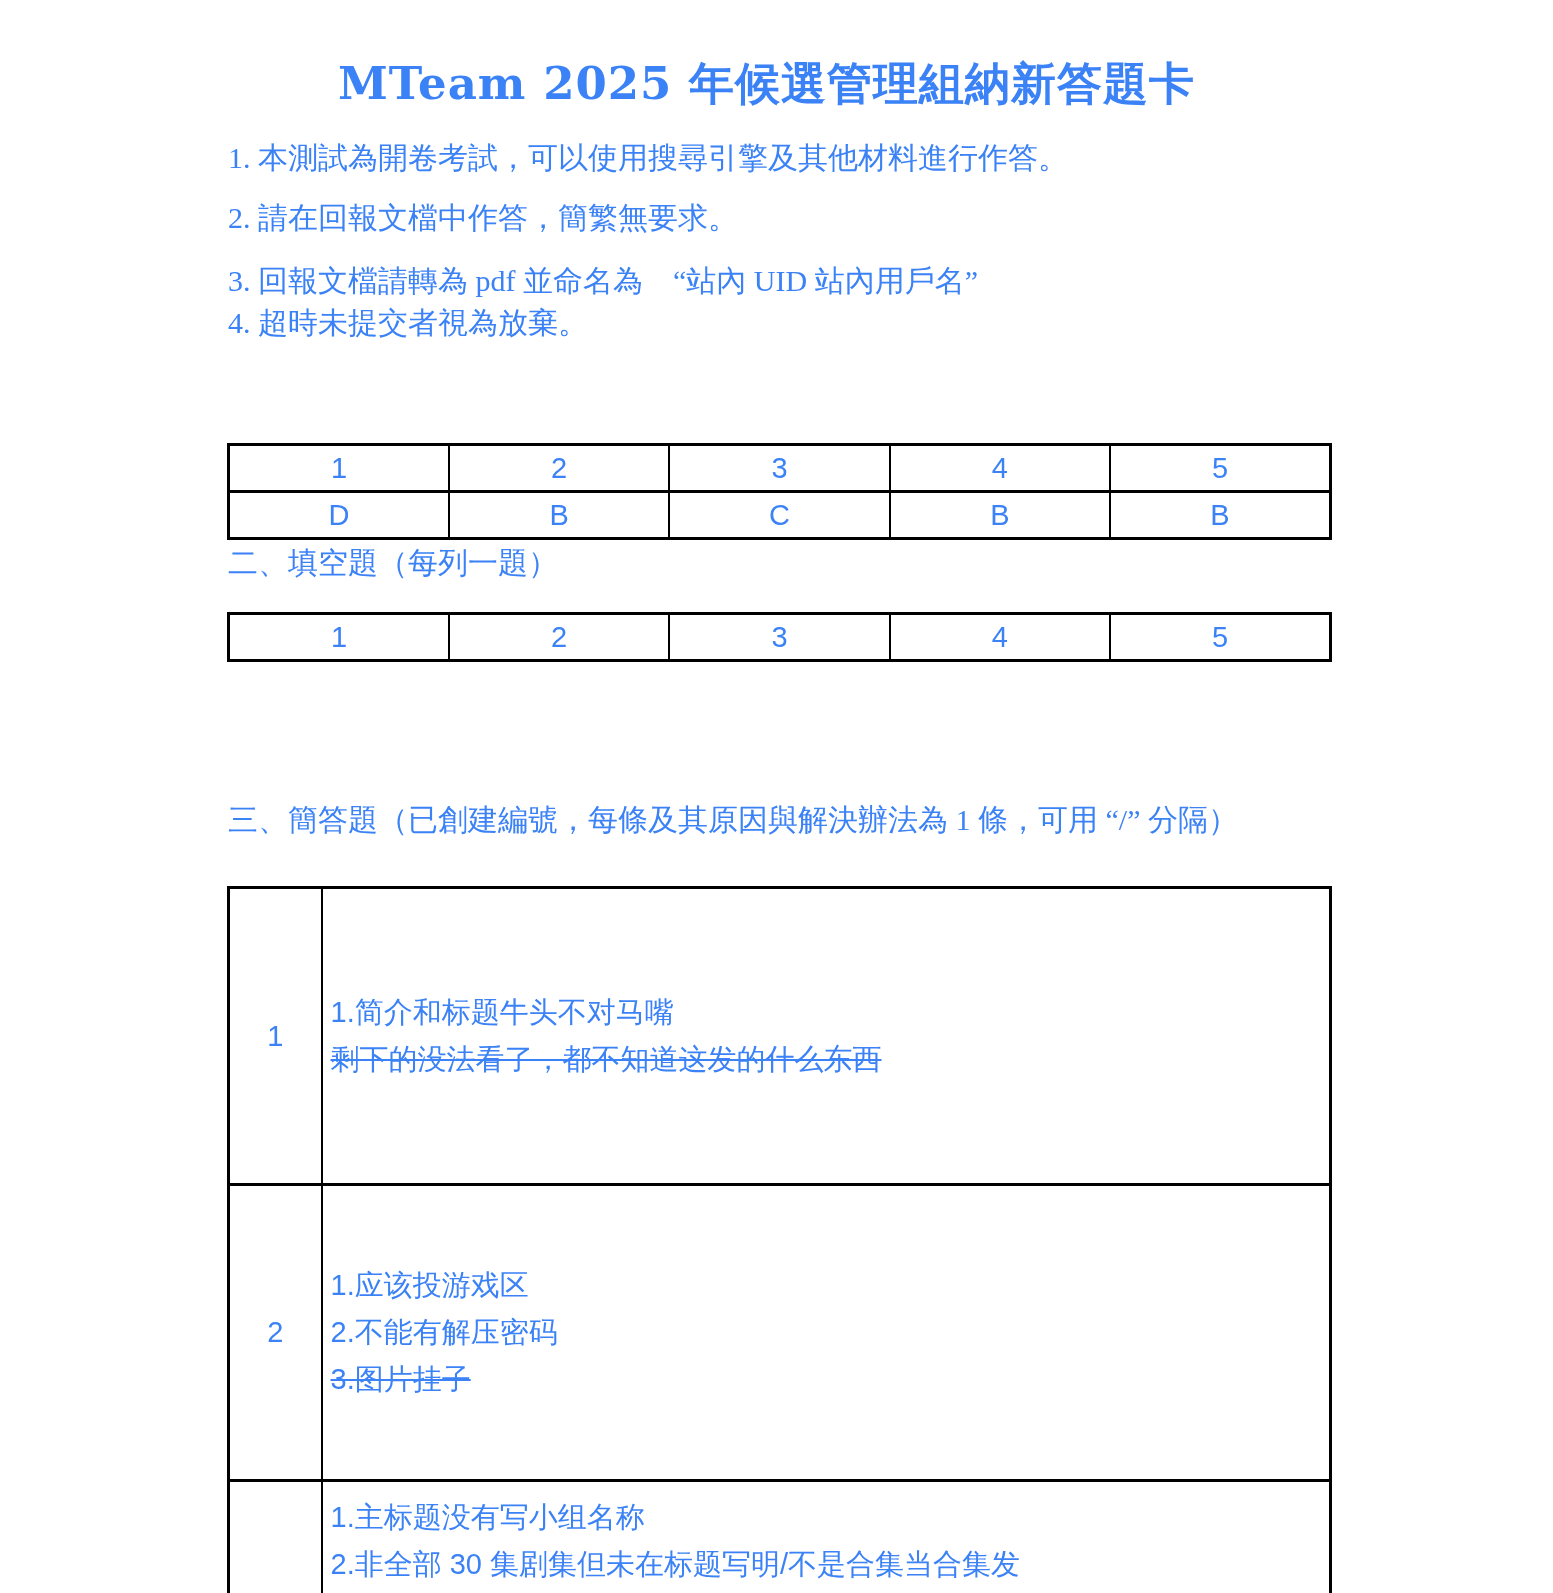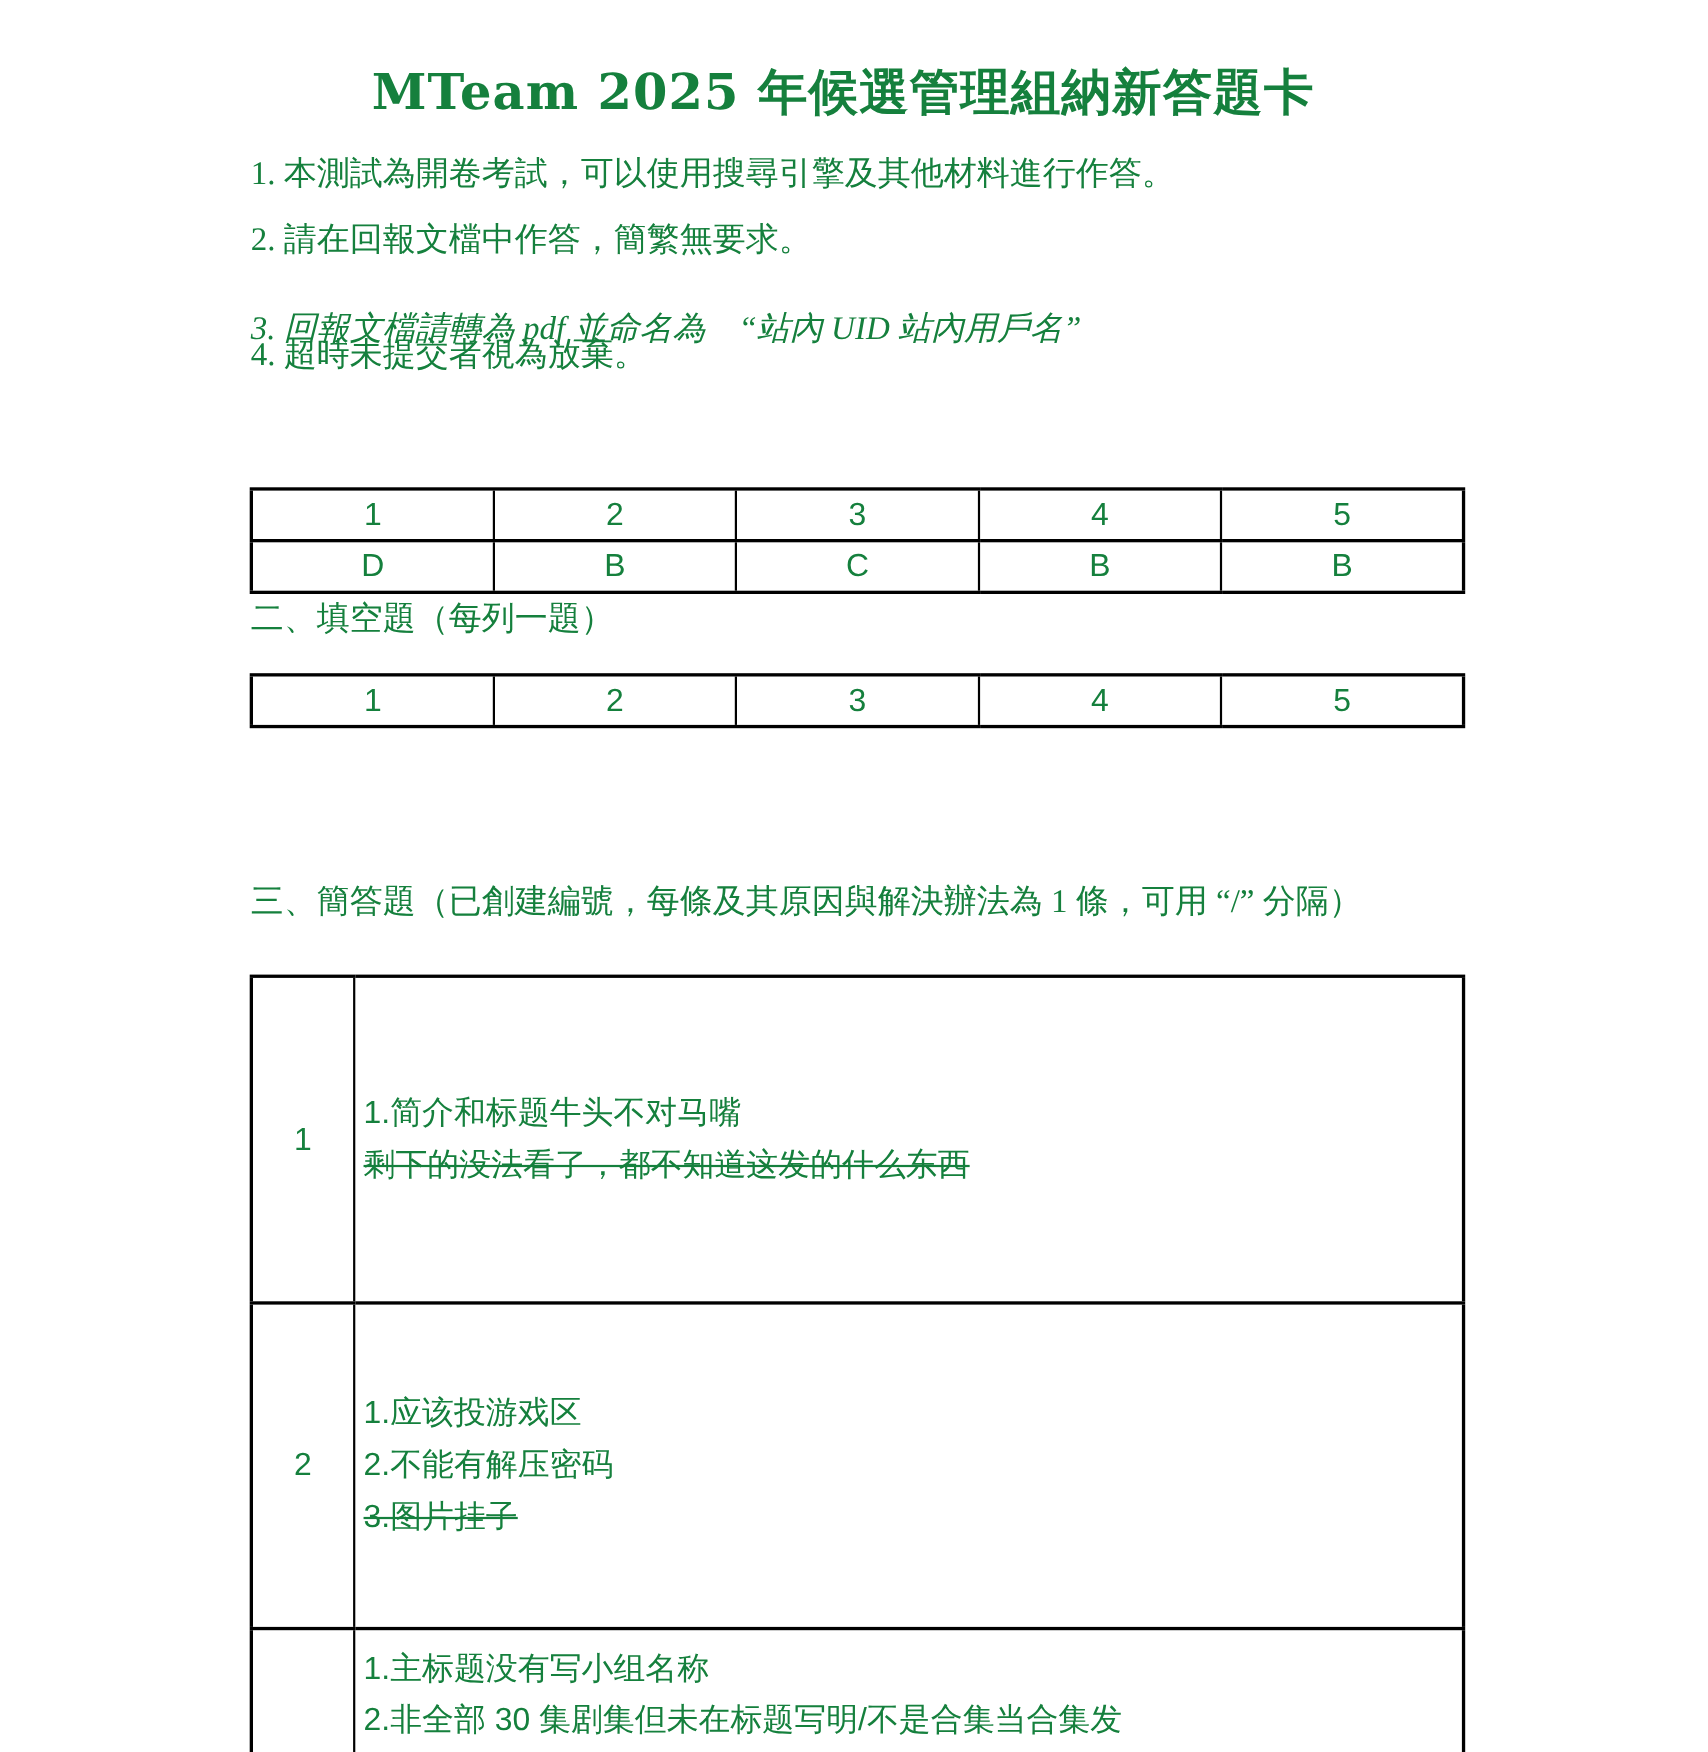--- a/index.html
+++ b/index.html
@@ -2,42 +2,42 @@
 <html><head>
 <meta charset="utf-8">
 <style>
   html, body { margin: 0; padding: 0; background: #ffffff; }
   .page {
     position: relative;
     width: 1553px;
     height: 1593px;
     background: #ffffff;
     overflow: hidden;
-    color: #15803d;
+    color: #3b82f6;
     font-family: "Liberation Serif", "DejaVu Serif", serif;
   }
   .doc-title {
     position: absolute;
     top: 54px; left: 0; right: 20px;
     text-align: center;
     font-size: 45px;
     font-weight: 600;
     letter-spacing: 1px;
     font-family: "DejaVu Serif", "Liberation Serif", serif;
   }
   .inst-line, .sec-heading {
     position: absolute;
     left: 228px;
     font-size: 30px;
     line-height: 34px;
     white-space: nowrap;
   }
   .inst-1 { top: 141px; }
   .inst-2 { top: 201px; }
-  .inst-3 { top: 282px; font-style: italic; }
+  .inst-3 { top: 264px; }
   .inst-4 { top: 306px; }
   .sec-one   { top: 376px; }
   .sec-two   { top: 546px; }
   .sec-three { top: 803px; }
 
   table.grid {
     position: absolute;
     left: 227px;
     border-collapse: collapse;
     table-layout: fixed;

